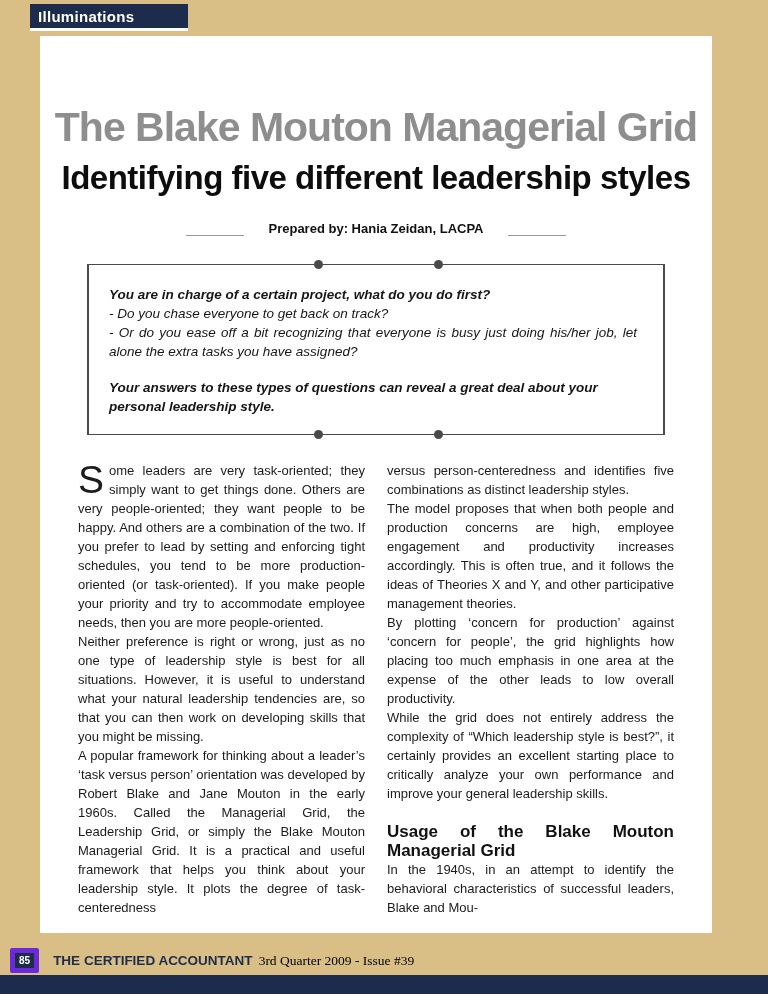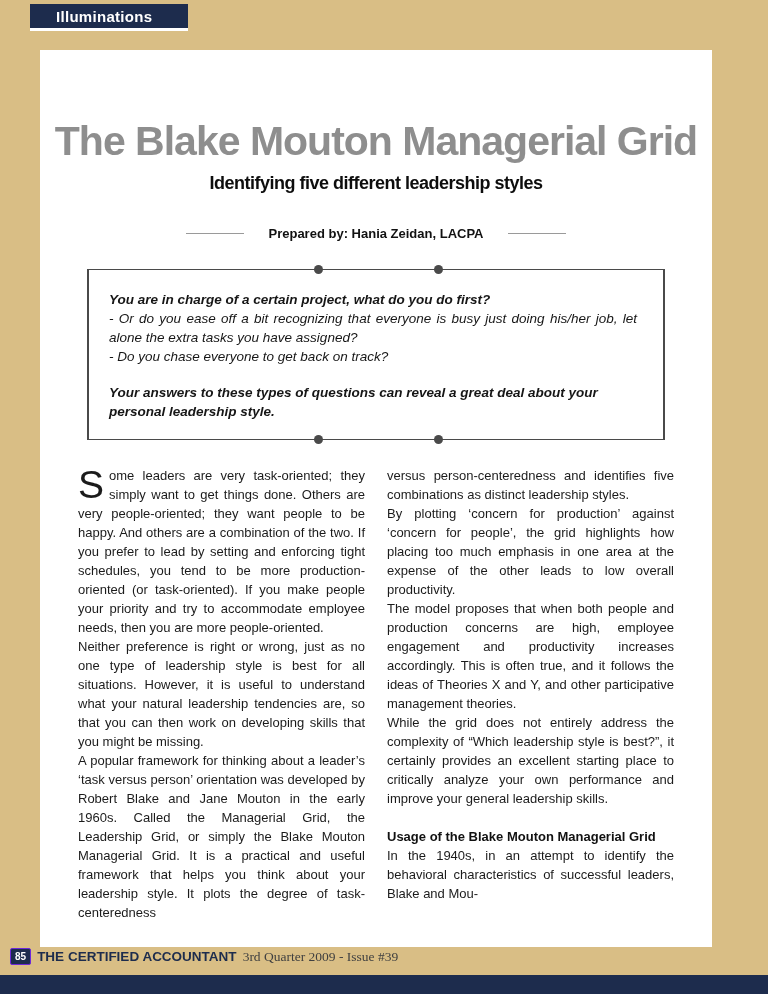--- a/index.html
+++ b/index.html
@@ -3,31 +3,31 @@
 <meta charset="utf-8">
 <style>
   * { margin:0; padding:0; box-sizing:border-box; }
   body { font-family:"Liberation Sans", sans-serif; background:#d9be85; }
   .canvas { position:relative; width:768px; height:994px; background:#d9be85; overflow:hidden; }
 
   
   .tab { position:absolute; left:30px; top:4px; width:158px; height:27px;
          background:#1d2c4d; border-bottom:3px solid #ffffff;
          color:#fff; font-weight:bold; font-size:15px; letter-spacing:.3px;
-         display:flex; align-items:center; padding-left:26px; }
+         display:flex; align-items:center; padding-left:8px; }
 
   
-  .page { position:absolute; left:40px; top:50px; width:672px; height:897px; background:#ffffff; }
+  .page { position:absolute; left:40px; top:36px; width:672px; height:897px; background:#ffffff; }
 
   .title { text-align:center; margin-top:68px; font-size:41px; font-weight:bold;
            color:#8e8e8e; letter-spacing:-1px; }
-  .subtitle { text-align:center; margin-top:8px; font-size:18px; font-weight:bold;
+  .subtitle { text-align:center; margin-top:8px; font-size:33px; font-weight:bold;
               color:#0d0d0d; letter-spacing:-.5px; }
 
-  .byline-row { display:flex; align-items:center; justify-content:center; gap:24px; margin-top:32px; }
+  .byline-row { display:flex; align-items:flex-end; justify-content:center; gap:24px; margin-top:24px; }
   .byline-line { width:58px; height:1px; background:#9a9a9a; }
   .byline-text { font-size:13px; font-weight:bold; color:#111; }
 
   
   .quote-box { position:relative; width:578px; margin:28px auto 0;
                border-left:2px solid #4a4a4a; border-right:2px solid #4a4a4a;
                border-top:1px solid #4a4a4a; border-bottom:1px solid #4a4a4a;
                padding:20px 26px 18px 20px;
                font-style:italic; font-size:13.5px; line-height:19px; color:#161616; }
   .dot { position:absolute; width:9px; height:9px; border-radius:50%; background:#4a4a4a; }
@@ -37,28 +37,28 @@
   .dot.b2 { bottom:-5px; left:calc(61% - 5px); }
   .q-lead { font-weight:bold; }
   .q-lead.spaced { margin-top:17px; }
   .q-line { text-align:justify; }
 
   
   .columns { display:flex; gap:22px; padding:0 38px; margin-top:26px; }
   .col { flex:1; font-size:13px; line-height:19px; text-align:justify; color:#1b1b1b; }
   .col p { margin:0; }
   .dropcap { float:left; font-size:39px; line-height:33px; padding:2px 5px 0 0; color:#1b1b1b; }
-  .usage { font-size:13px; line-height:19px; font-weight:bold; margin-top:19px; color:#111; }
+  .usage { font-size:17px; line-height:19px; font-weight:bold; margin-top:19px; color:#111; }
 
   
   .footer { position:absolute; left:10px; top:948px; display:flex; align-items:center; gap:6px; }
   .pageno { background:#1d2c4d; color:#fff; font-size:10px; font-weight:bold;
-            padding:2px 4px; border:1px solid #6d28d9; border-radius:2px; }
-  .mag { color:#1d2c4d; font-weight:bold; font-size:13.5px; }
-  .issue { font-family:"Liberation Serif", serif; color:#404040; font-size:13.5px; }
+            padding:2px 4px; border:5px solid #6d28d9; border-radius:2px; }
+  .mag { color:#1d2c4d; font-weight:bold; font-size:13.5px;margin-left:8px; }
+  .issue { font-family:"Liberation Serif", serif; color:#000000; font-size:13.5px; }
 
   .bottom-bar { position:absolute; left:0; bottom:0; width:768px; height:19px; background:#1d2c4d; }
 </style>
 </head>
 <body>
 
 <div class="canvas">
 
   <div class="tab">
     <span>Illuminations</span>
@@ -76,36 +76,36 @@
     </div>
 
     <div class="quote-box">
       <span class="dot t1"></span>
       <span class="dot t2"></span>
       <span class="dot b1"></span>
       <span class="dot b2"></span>
 
       <p class="q-lead">You are in charge of a certain project, what do you do first?</p>
 
+      <p class="q-line">- Do you chase everyone to get back on track?</p>
       <p class="q-line">- Or do you ease off a bit recognizing that everyone is busy just doing his/her job, let alone the extra tasks you have assigned?</p>
-      <p class="q-line">- Do you chase everyone to get back on track?</p>
 
       <p class="q-lead spaced">Your answers to these types of questions can reveal a great deal about your personal leadership style.</p>
     </div>
 
     <div class="columns">
       <div class="col">
         <p><span class="dropcap">S</span><span>ome leaders are very task-oriented; they simply want to get things done. Others are very people-oriented; they want people to be happy. And others are a combination of the two. If you prefer to lead by setting and enforcing tight schedules, you tend to be more production-oriented (or task-oriented). If you make people your priority and try to accommodate employee needs, then you are more people-oriented.</span></p>
         <p>Neither preference is right or wrong, just as no one type of leadership style is best for all situations. However, it is useful to understand what your natural leadership tendencies are, so that you can then work on developing skills that you might be missing.</p>
         <p>A popular framework for thinking about a leader’s ‘task versus person’ orientation was developed by Robert Blake and Jane Mouton in the early 1960s. Called the Managerial Grid, the Leadership Grid, or simply the Blake Mouton Managerial Grid. It is a practical and useful framework that helps you think about your leadership style. It plots the degree of task-centeredness</p>
       </div>
       <div class="col">
         <p>versus person-centeredness and identifies five combinations as distinct leadership styles.</p>
+        <p>The model proposes that when both people and production concerns are high, employee engagement and productivity increases accordingly. This is often true, and it follows the ideas of Theories X and Y, and other participative management theories.</p>
         <p>By plotting ‘concern for production’ against ‘concern for people’, the grid highlights how placing too much emphasis in one area at the expense of the other leads to low overall productivity.</p>
-        <p>The model proposes that when both people and production concerns are high, employee engagement and productivity increases accordingly. This is often true, and it follows the ideas of Theories X and Y, and other participative management theories.</p>
         <p>While the grid does not entirely address the complexity of “Which leadership style is best?”, it certainly provides an excellent starting place to critically analyze your own performance and improve your general leadership skills.</p>
         <h3 class="usage">Usage of the Blake Mouton Managerial Grid</h3>
         <p>In the 1940s, in an attempt to identify the behavioral characteristics of successful leaders, Blake and Mou-</p>
       </div>
     </div>
 
   </div>
 
   <div class="footer">
     <span class="pageno">85</span>

